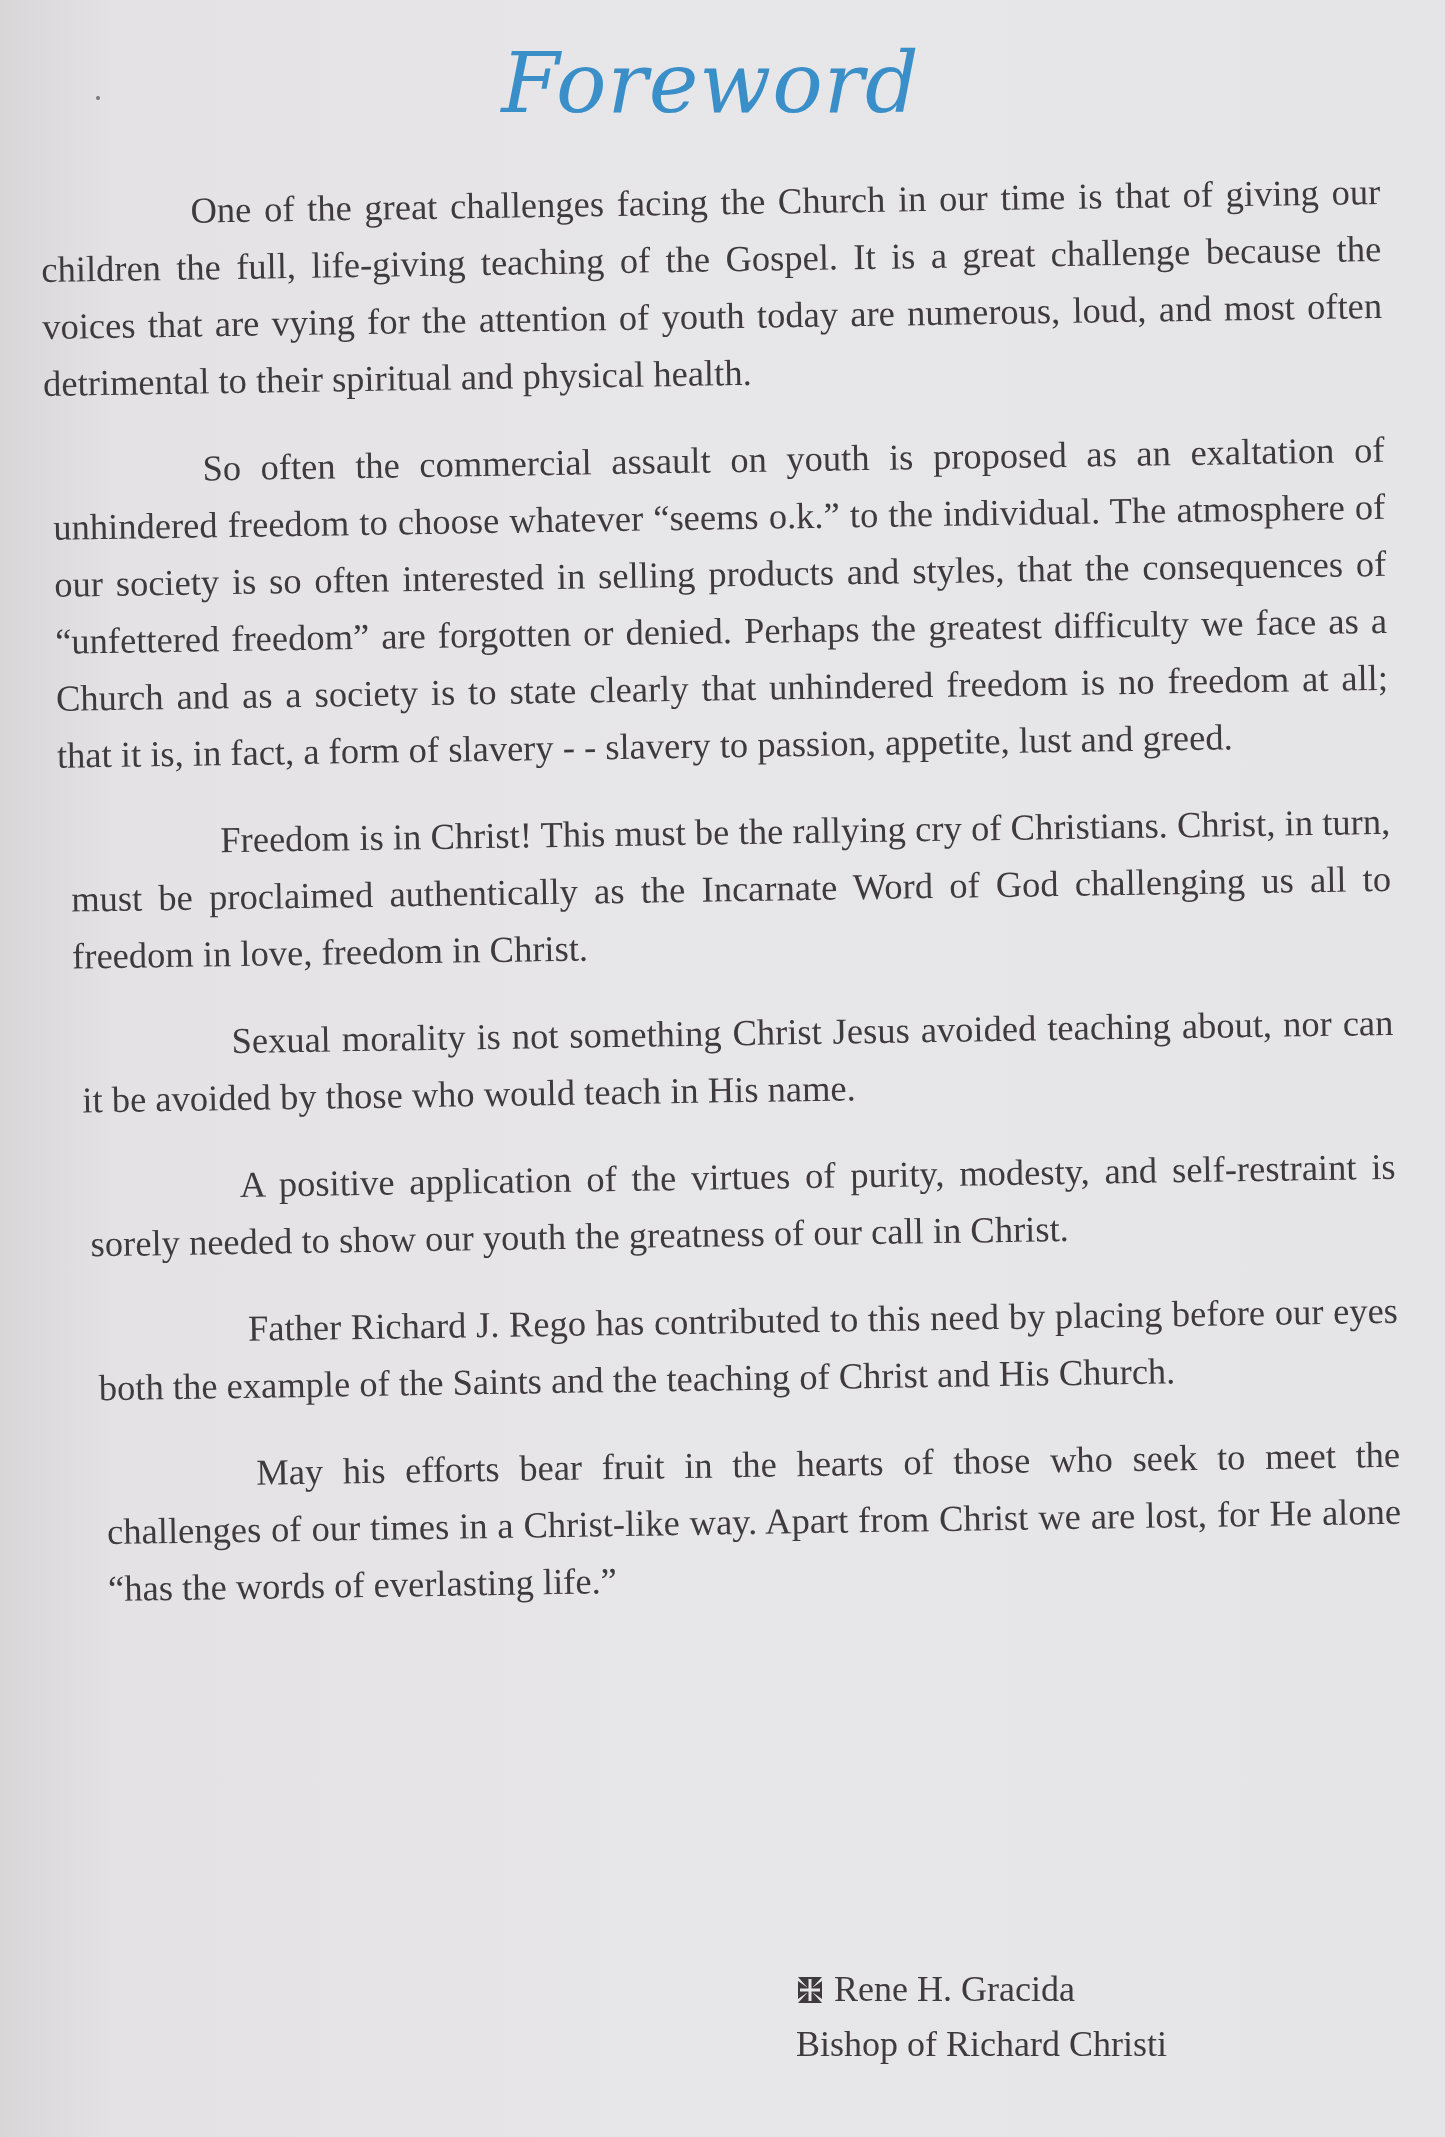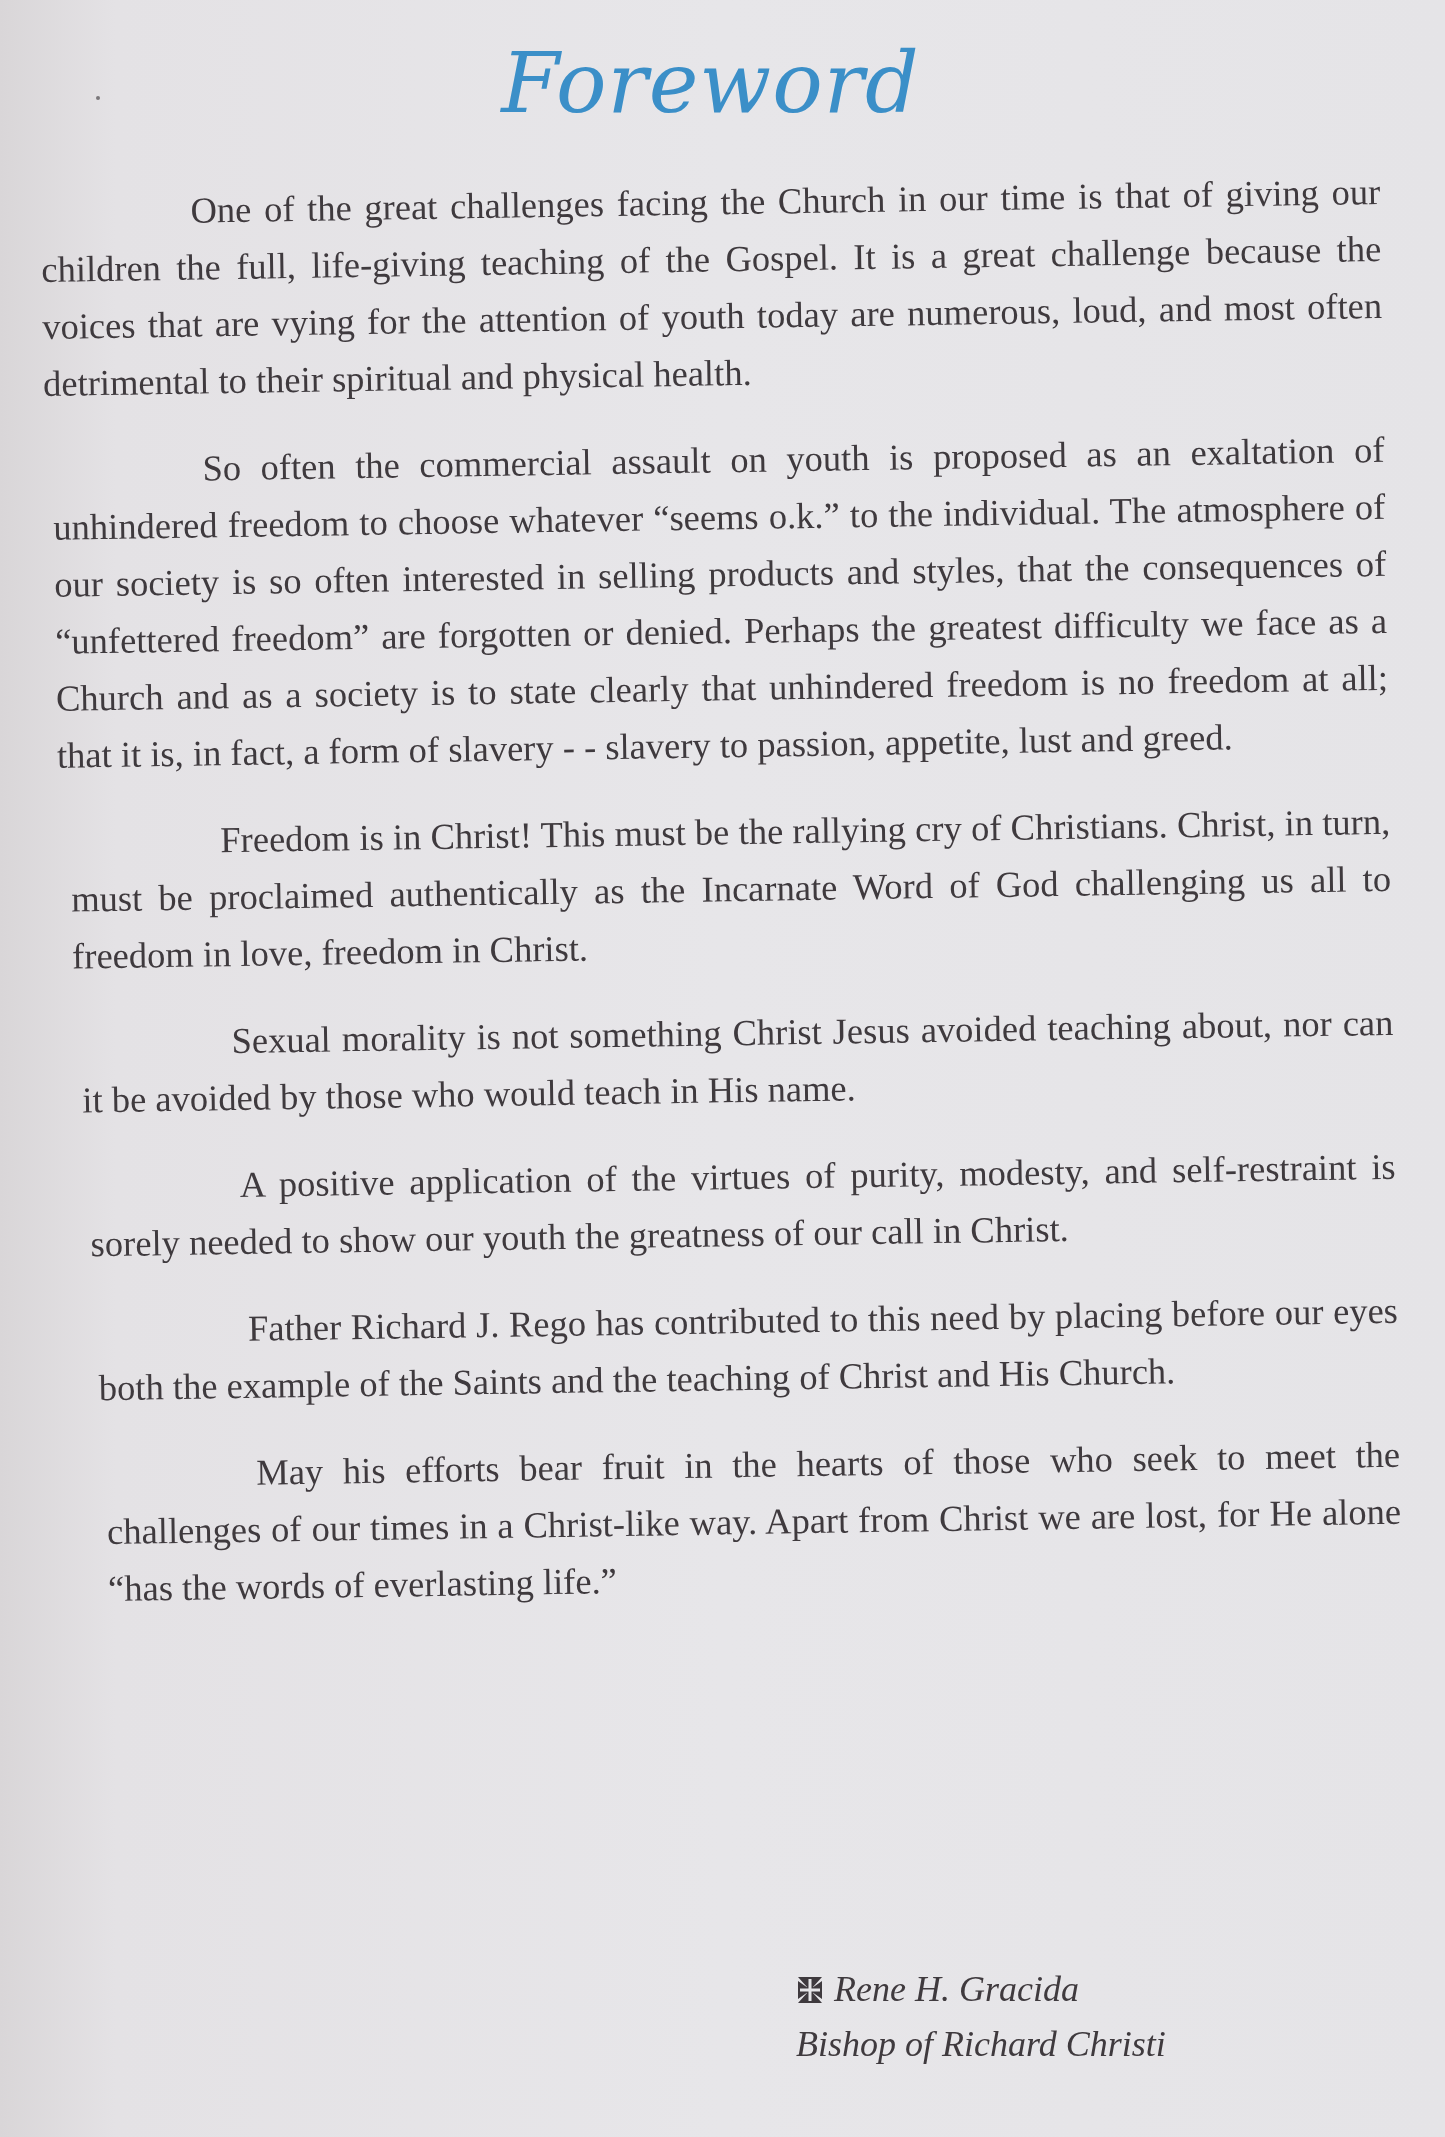--- a/index.html
+++ b/index.html
@@ -56,21 +56,20 @@
     .para.p5 { margin-left: 34px; }
     .para.p6 { margin-left: 40px; }
     .para.p7 { margin-left: 46px; }
     .signature {
       position: absolute;
       left: 796px;
       top: 1946px;
       font-size: 36px;
       line-height: 55px;
       color: #3f3a3e;
-      font-style: italic;
     }
     .sig-line {
       display: flex;
       align-items: center;
       gap: 10px;
     }
     .cross-icon {
       display: inline-block;
       width: 28px;
       height: 30px;

